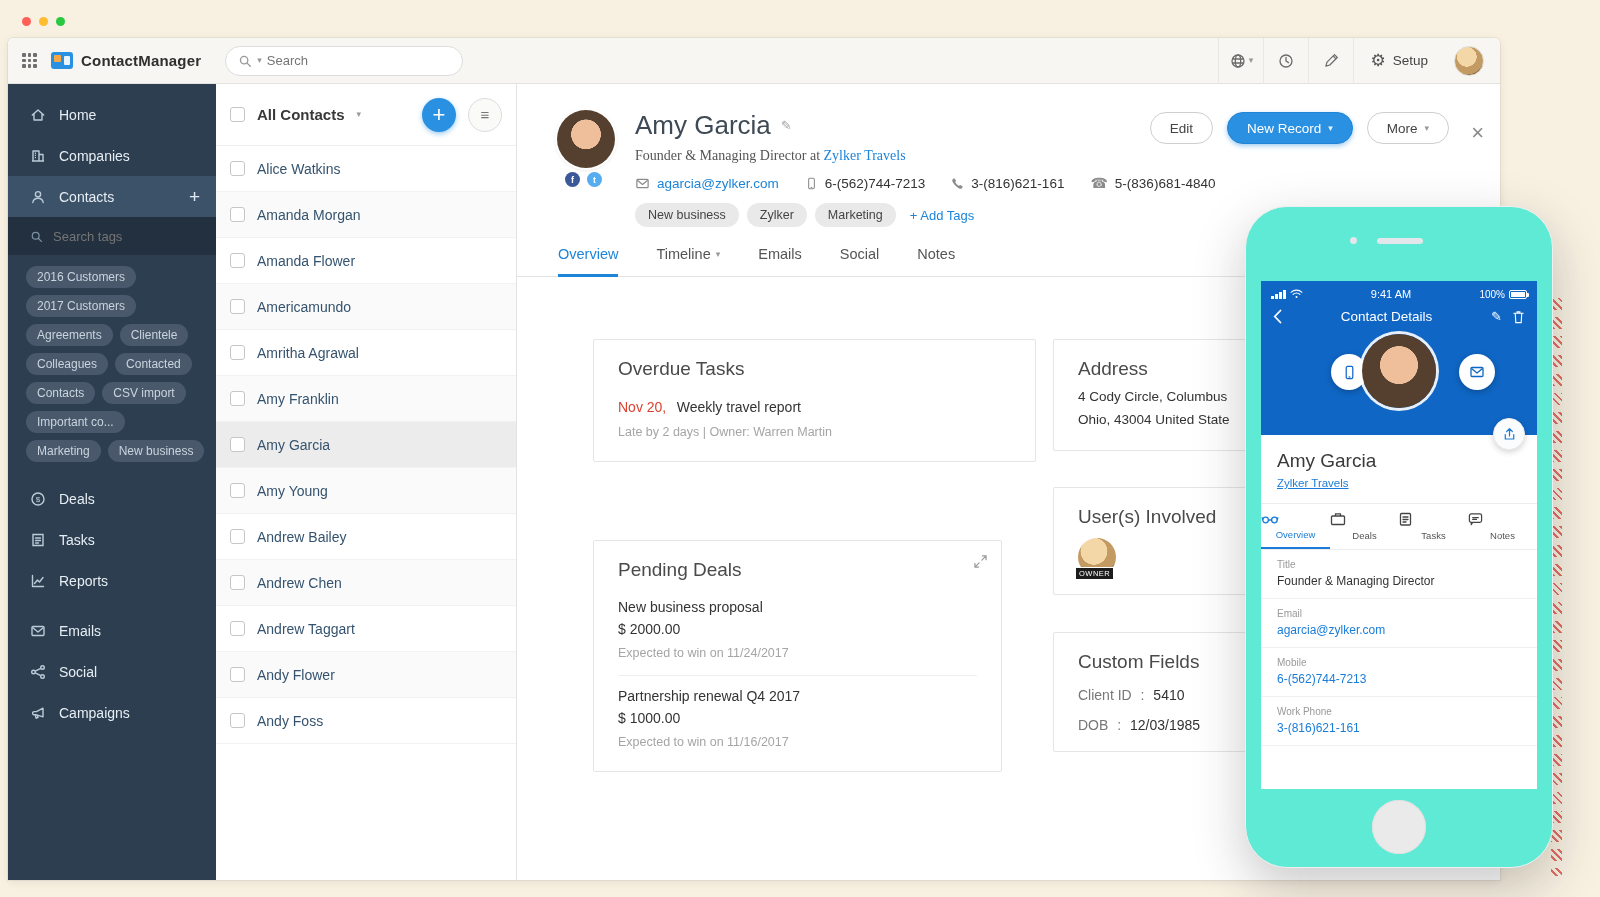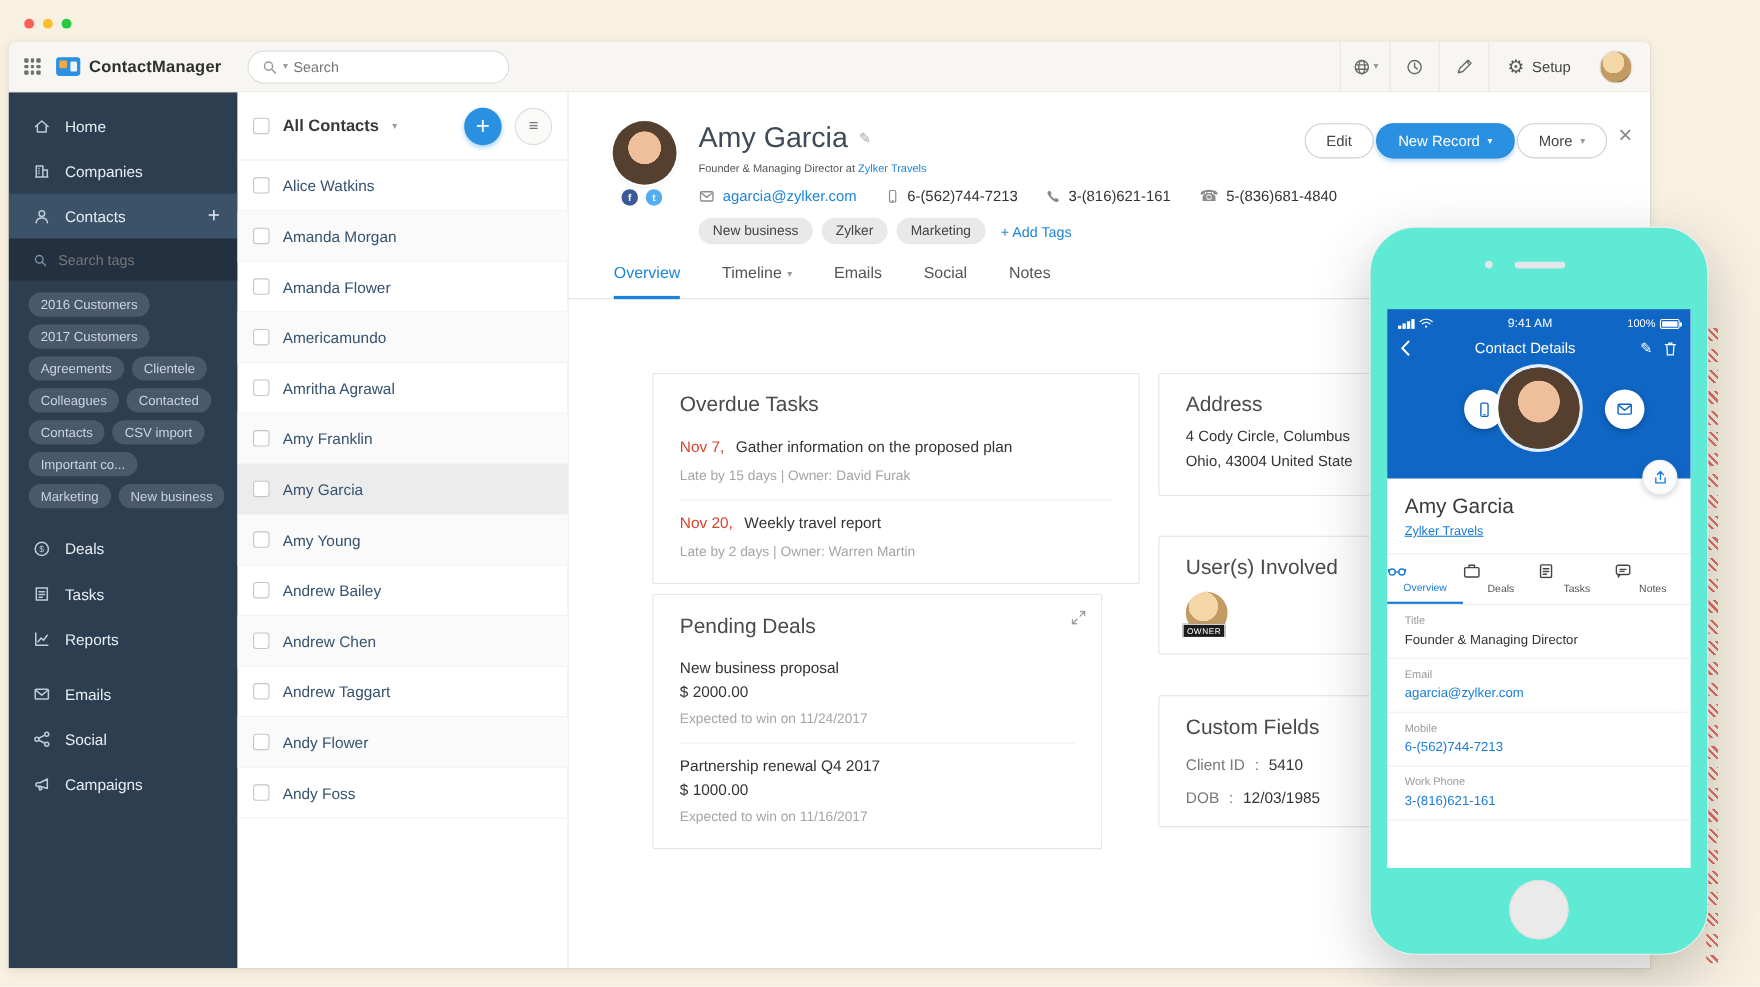--- a/index.html
+++ b/index.html
@@ -70,36 +70,36 @@
   .cb { width:15px; height:15px; flex:0 0 15px; border:1px solid #c6c6c6; border-radius:3px; background:#fff; cursor:pointer; }
   .clname { font-size:15px; color:#383838; font-weight:bold; cursor:pointer; }
   .addbtn { margin-left:auto; width:34px; height:34px; border-radius:50%; background:#2a90e2; color:#fff; font-size:22px; font-weight:300; display:flex; align-items:center; justify-content:center; box-shadow:0 2px 5px rgba(42,144,226,.45); cursor:pointer; }
   .menubtn { width:34px; height:34px; border-radius:50%; border:1px solid #ddd; background:#fafaf8; color:#777; font-size:15px; display:flex; align-items:center; justify-content:center; cursor:pointer; }
   .crow { height:46px; flex:0 0 46px; display:flex; align-items:center; gap:12px; padding:0 14px; border-bottom:1px solid #f2f2f2; font-size:14px; color:#35536e; cursor:pointer; }
   .crow:nth-child(odd){ background:#fafafa; }
   .crow.sel { background:#ececec; }
 
   
   .main { flex:1; min-width:0; position:relative; background:#fff; }
-  .top-actions { position:absolute; top:28px; right:16px; display:flex; align-items:flex-start; gap:2px; z-index:3; }
+  .top-actions { position:absolute; top:28px; right:16px; display:flex; align-items:flex-end; gap:14px; z-index:3; }
   .btn { height:32px; padding:0 19px; border-radius:16px; border:1px solid #cfcfcf; background:#fff; font-size:13.5px; color:#444; display:flex; align-items:center; gap:7px; cursor:pointer; font-family:inherit; }
   .btn.primary { background:#2a90e2; border-color:#2384d4; color:#fff; box-shadow:0 2px 5px rgba(42,144,226,.45); }
   .btn.primary .caret{ color:#e8f2fb; }
   .close-x { font-size:22px; color:#8a8a8a; margin-left:8px; cursor:pointer; line-height:1; }
 
   .detail-head { padding:26px 0 0 40px; display:flex; gap:20px; }
   .avatar-wrap { position:relative; width:58px; flex:0 0 58px; }
   .avatar-lg { width:58px; height:58px; border-radius:50%; background:radial-gradient(circle at 50% 42%, #eebf9a 0 33%, #55402f 34% 100%); box-shadow:0 0 0 2px #fff, 0 1px 4px rgba(0,0,0,.2); }
   .social-badges { position:absolute; left:8px; top:62px; display:flex; gap:7px; }
   .sbadge { width:15px; height:15px; border-radius:50%; color:#fff; font-size:9px; font-weight:bold; display:flex; align-items:center; justify-content:center; cursor:pointer; }
   .sb-fb { background:#3b5998; } .sb-tw { background:#55acee; }
   .d-name-row { display:flex; align-items:center; gap:10px; }
   .d-name { font-size:26px; font-weight:500; color:#3e4a56; }
   .name-edit { font-size:13px; color:#a3a3a3; cursor:pointer; }
-  .d-sub { margin-top:7px; font-size:10px; color:#555; }
+  .d-sub { margin-top:7px; font-size:14px; color:#555;font-family:Liberation Serif, serif; }
   .link { color:#1d84d8; text-decoration:none; cursor:pointer; }
   .d-contact-row { margin-top:11px; display:flex; align-items:center; gap:26px; font-size:13.5px; color:#333; }
   .ci { display:flex; align-items:center; gap:7px; }
   .ci .nicon { color:#8b8b8b; }
   .d-tags-row { margin-top:12px; display:flex; align-items:center; gap:8px; }
   .dchip { background:#e9e9e9; color:#444; font-size:12.5px; padding:5px 13px; border-radius:13px; cursor:pointer; }
   .addtags { font-size:13px; margin-left:6px; }
 
   .tabs { margin-top:19px; padding-left:41px; border-bottom:1px solid #e4e4e4; display:flex; gap:38px; }
   .tab { padding-bottom:12px; font-size:14.5px; color:#555; display:flex; align-items:center; gap:5px; border-bottom:3px solid transparent; margin-bottom:-1px; cursor:pointer; }
@@ -518,25 +518,20 @@
             <span>Social</span>
           </span>
         <span class="tab">
             <span>Notes</span>
           </span>
       </div>
 
       <div class="card card-ot">
         <h3>Overdue Tasks</h3>
         <div class="titem">
-          <span class="tdate">Nov 7,</span>
-          <span class="ttext">Gather information on the proposed plan</span>
-          <div class="tmeta">Late by 15 days | Owner: David Furak</div>
-        </div>
-        <div class="titem">
           <span class="tdate">Nov 20,</span>
           <span class="ttext">Weekly travel report</span>
           <div class="tmeta">Late by 2 days | Owner: Warren Martin</div>
         </div>
       </div>
 
       <div class="card card-pd">
         <span class="expand-ic">
           <svg width="13" height="13" viewBox="0 0 14 14" fill="none" stroke="currentColor" stroke-width="1.3" stroke-linecap="round">
               <path d="M9 1h4v4M13 1L8.5 5.5M5 13H1V9M1 13l4.5-4.5"></path>

